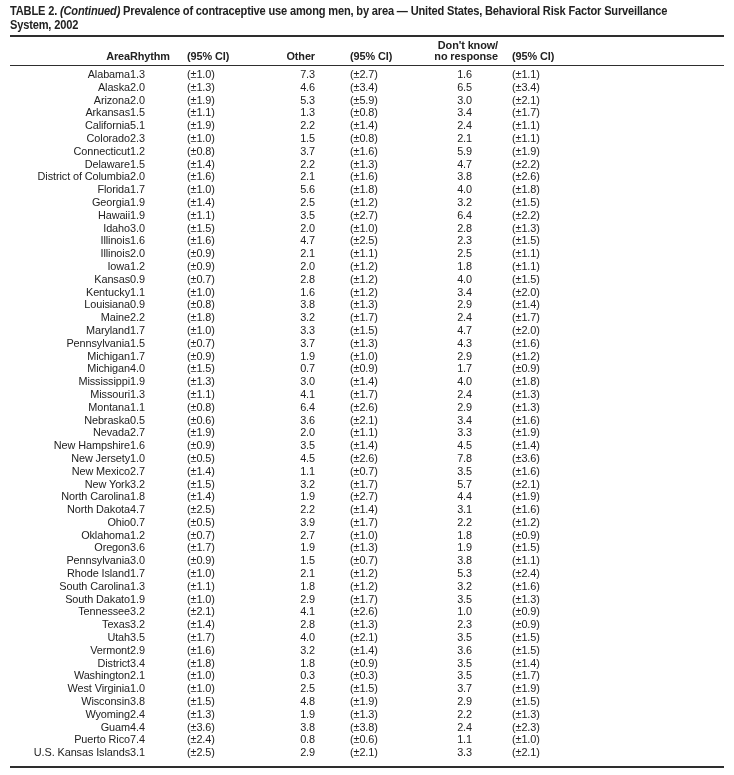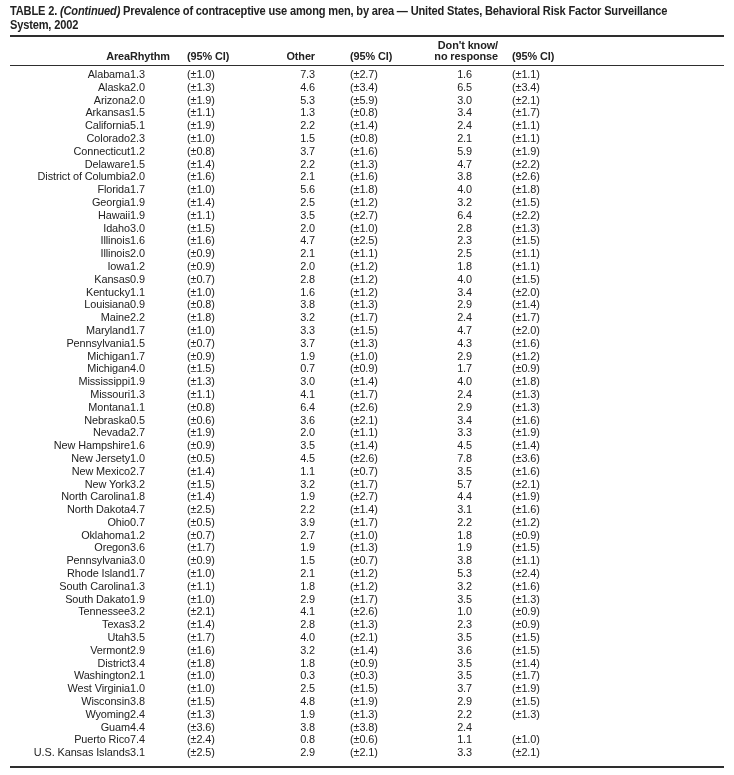--- a/index.html
+++ b/index.html
@@ -565,20 +565,21 @@
         <div class="cell c-dk">2.2</div>
         <div class="cell c-ci3">(±1.3)</div>
       </div>
       <div class="grid row">
         <div class="cell c-area">Guam</div>
         <div class="cell c-rhythm">4.4</div>
         <div class="cell c-ci1">(±3.6)</div>
         <div class="cell c-other">3.8</div>
         <div class="cell c-ci2">(±3.8)</div>
         <div class="cell c-dk">2.4</div>
+        <div class="cell c-ci3">(±2.3)</div>
       </div>
       <div class="grid row">
         <div class="cell c-area">Puerto Rico</div>
         <div class="cell c-rhythm">7.4</div>
         <div class="cell c-ci1">(±2.4)</div>
         <div class="cell c-other">0.8</div>
         <div class="cell c-ci2">(±0.6)</div>
         <div class="cell c-dk">1.1</div>
         <div class="cell c-ci3">(±1.0)</div>
       </div>

